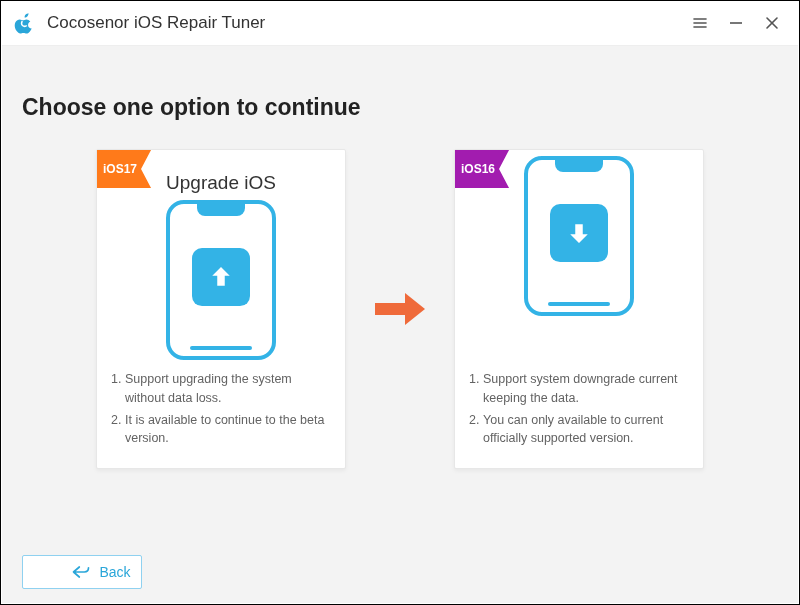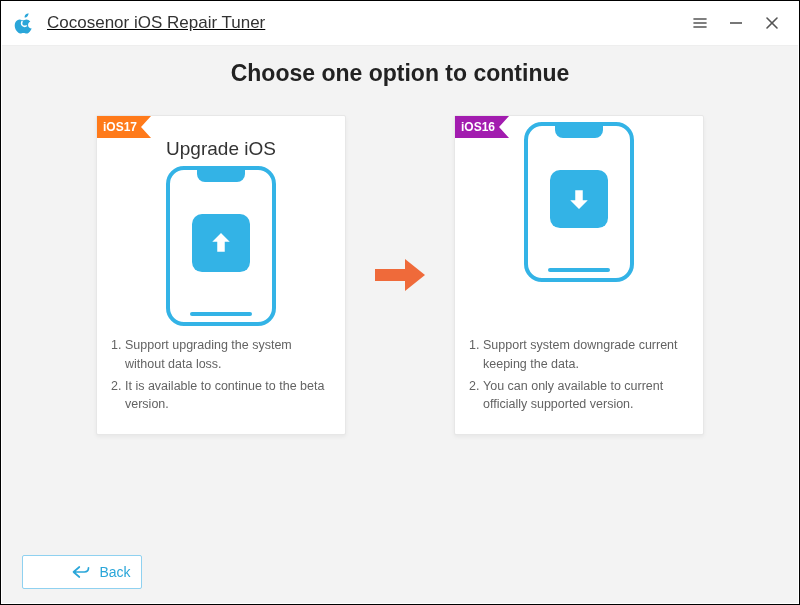--- a/index.html
+++ b/index.html
@@ -14,21 +14,20 @@
     overflow: hidden;
   }
 
   
   .titlebar {
     height: 44px;
     display: flex;
     align-items: center;
     padding: 0 12px;
     background: #fff;
-    text-decoration: underline;
   }
   .titlebar .logo svg { display: block; }
   .titlebar-title {
     font-size: 17px;
     font-weight: 400;
     color: #333;
     margin-left: 10px;
     flex: 1;
   }
   .titlebar-buttons { display: flex; align-items: center; gap: 18px; margin-right: 6px; }
@@ -39,25 +38,24 @@
   .main {
     position: absolute;
     top: 44px; left: 1px; right: 1px; bottom: 1px;
     background: #f3f3f3;
     border-top: 1px solid #eee;
     padding: 0 20px;
   }
 
   
   .page-heading {
-    text-align: center;
     font-size: 23px;
     font-weight: 700;
     color: #222;
-    margin: 14px 0 28px 0;
+    margin: 48px 0 28px 0;
   }
 
   
   .options-row {
     display: flex;
     align-items: center;
     justify-content: center;
     gap: 24px;
     margin-top: 10px;
   }
@@ -80,21 +78,21 @@
     border-radius: 2px;
     position: relative;
     box-shadow: 0 2px 4px rgba(0,0,0,0.05);
     cursor: pointer;
   }
 
   
   .ribbon {
     position: absolute;
     top: 0; left: 0;
-    height: 22px;
+    height: 38px;
     display: flex;
     align-items: center;
     padding-left: 6px;
     padding-right: 14px;
     font-size: 12px;
     font-weight: 600;
     color: #fff;
     clip-path: polygon(0 0, 100% 0, calc(100% - 10px) 50%, 100% 100%, 0 100%);
   }
   .ribbon.orange { background: #ff7a1a; }

